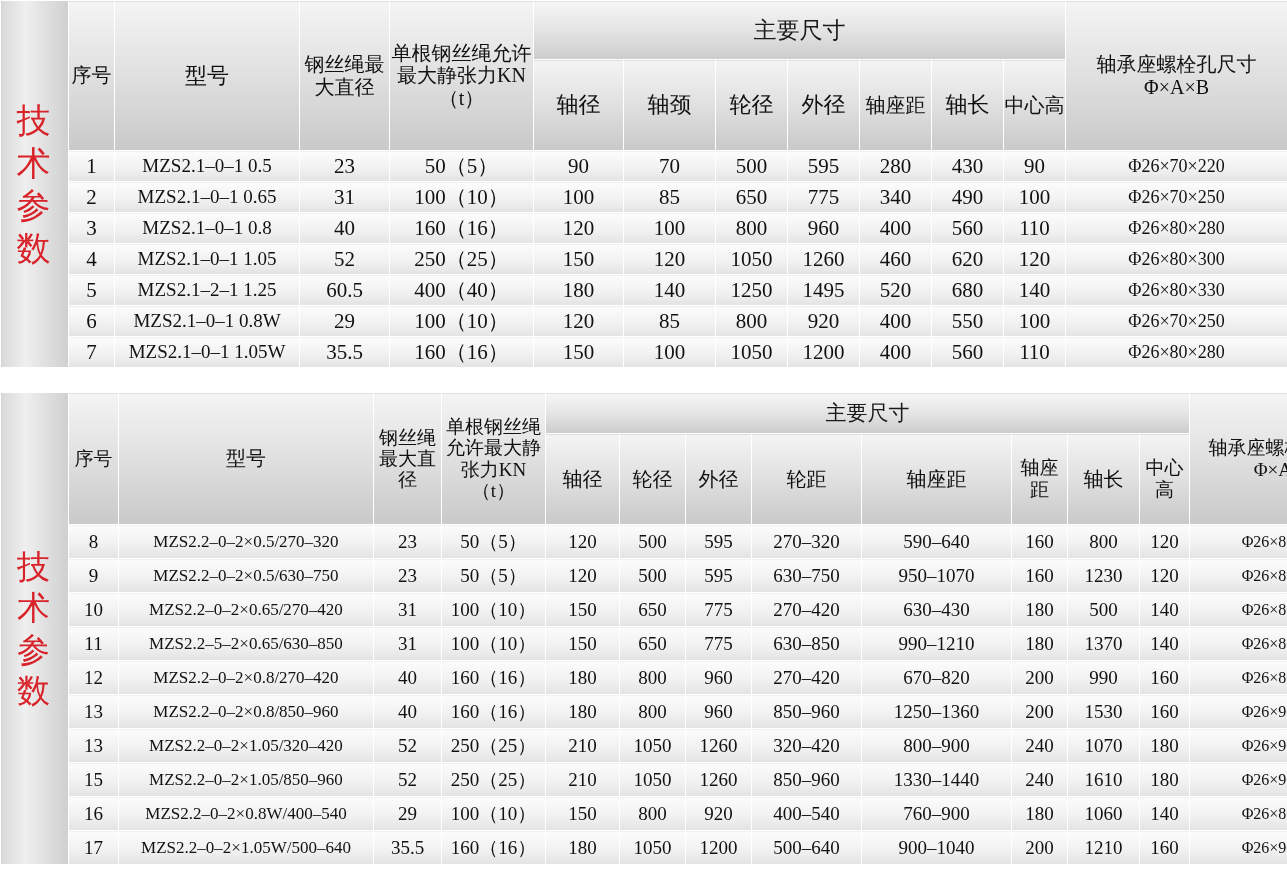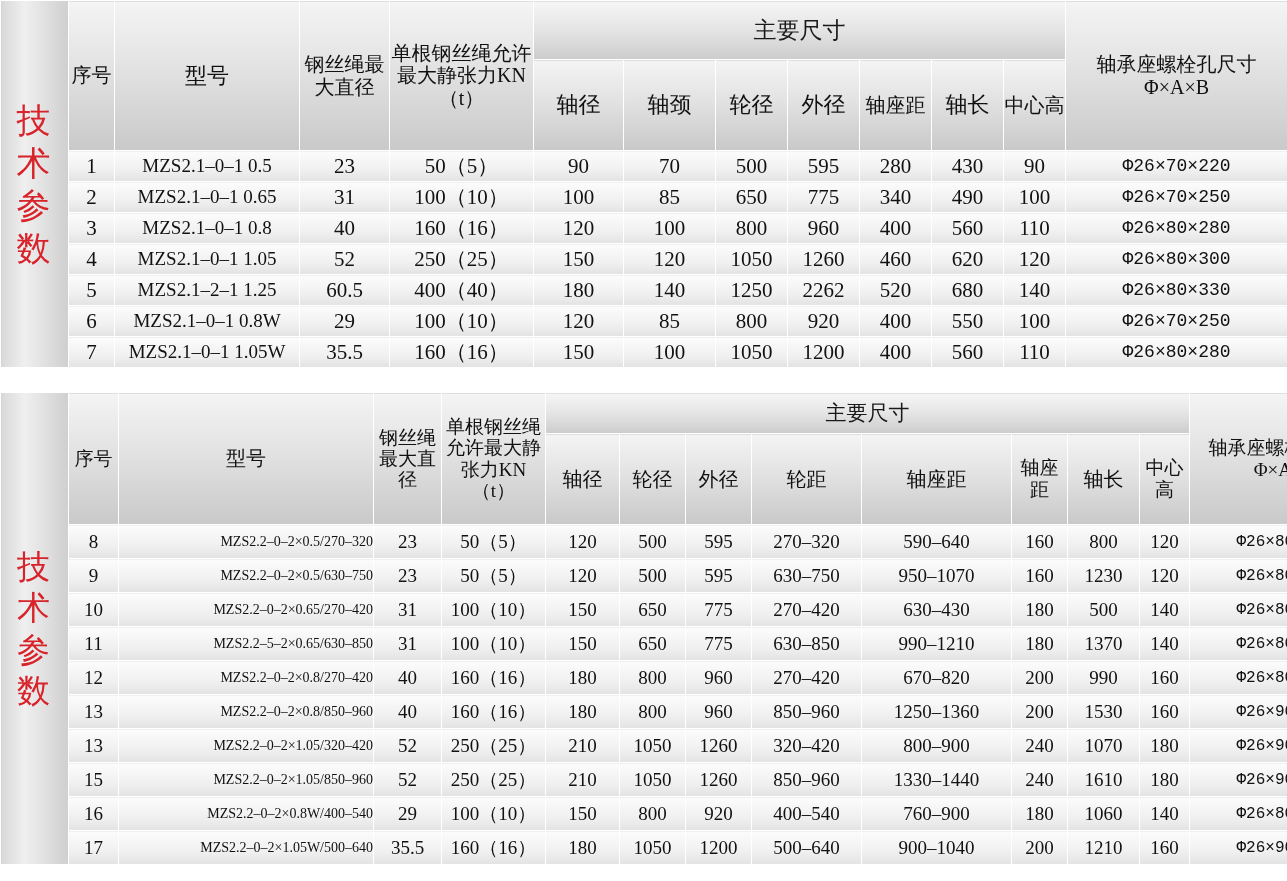--- a/index.html
+++ b/index.html
@@ -79,28 +79,27 @@
     font-size: 21px;
     height: 30px;
     color: #111;
   }
   td.cell.model {
     font-size: 19px;
     font-family: Liberation Serif, serif;
   }
   td.cell.bolt {
     font-size: 18px;
-    font-family: Liberation Mono, monospace;
   }
   td.cell.idx {
     font-size: 21px;
   }
 
   .spec-block.second td.cell { height: 33px; font-size: 19px; }
-  .spec-block.second td.cell.model { font-size: 14px; text-align: right; }
+  .spec-block.second td.cell.model { font-size: 17px; }
   .spec-block.second td.cell.bolt { font-size: 16px; }
   .spec-block.second .hdr { font-size: 20px; }
   .spec-block.second .hdr.small { font-size: 19px; }
   .spec-block.second .hdr-major { font-size: 21px; }
   .spec-block.second .vlabel { font-size: 33px; }
 </style>
 </head>
 <body>
 
 <div class="page">
@@ -206,21 +205,21 @@
           <td class="cell bolt">Φ26×80×300</td>
         </tr>
         <tr>
           <td class="cell idx">5</td>
           <td class="cell model">MZS2.1–2–1  1.25</td>
           <td class="cell">60.5</td>
           <td class="cell">400（40）</td>
           <td class="cell">180</td>
           <td class="cell">140</td>
           <td class="cell">1250</td>
-          <td class="cell">2262</td>
+          <td class="cell">1495</td>
           <td class="cell">520</td>
           <td class="cell">680</td>
           <td class="cell">140</td>
           <td class="cell bolt">Φ26×80×330</td>
         </tr>
         <tr>
           <td class="cell idx">6</td>
           <td class="cell model">MZS2.1–0–1  0.8W</td>
           <td class="cell">29</td>
           <td class="cell">100（10）</td>

